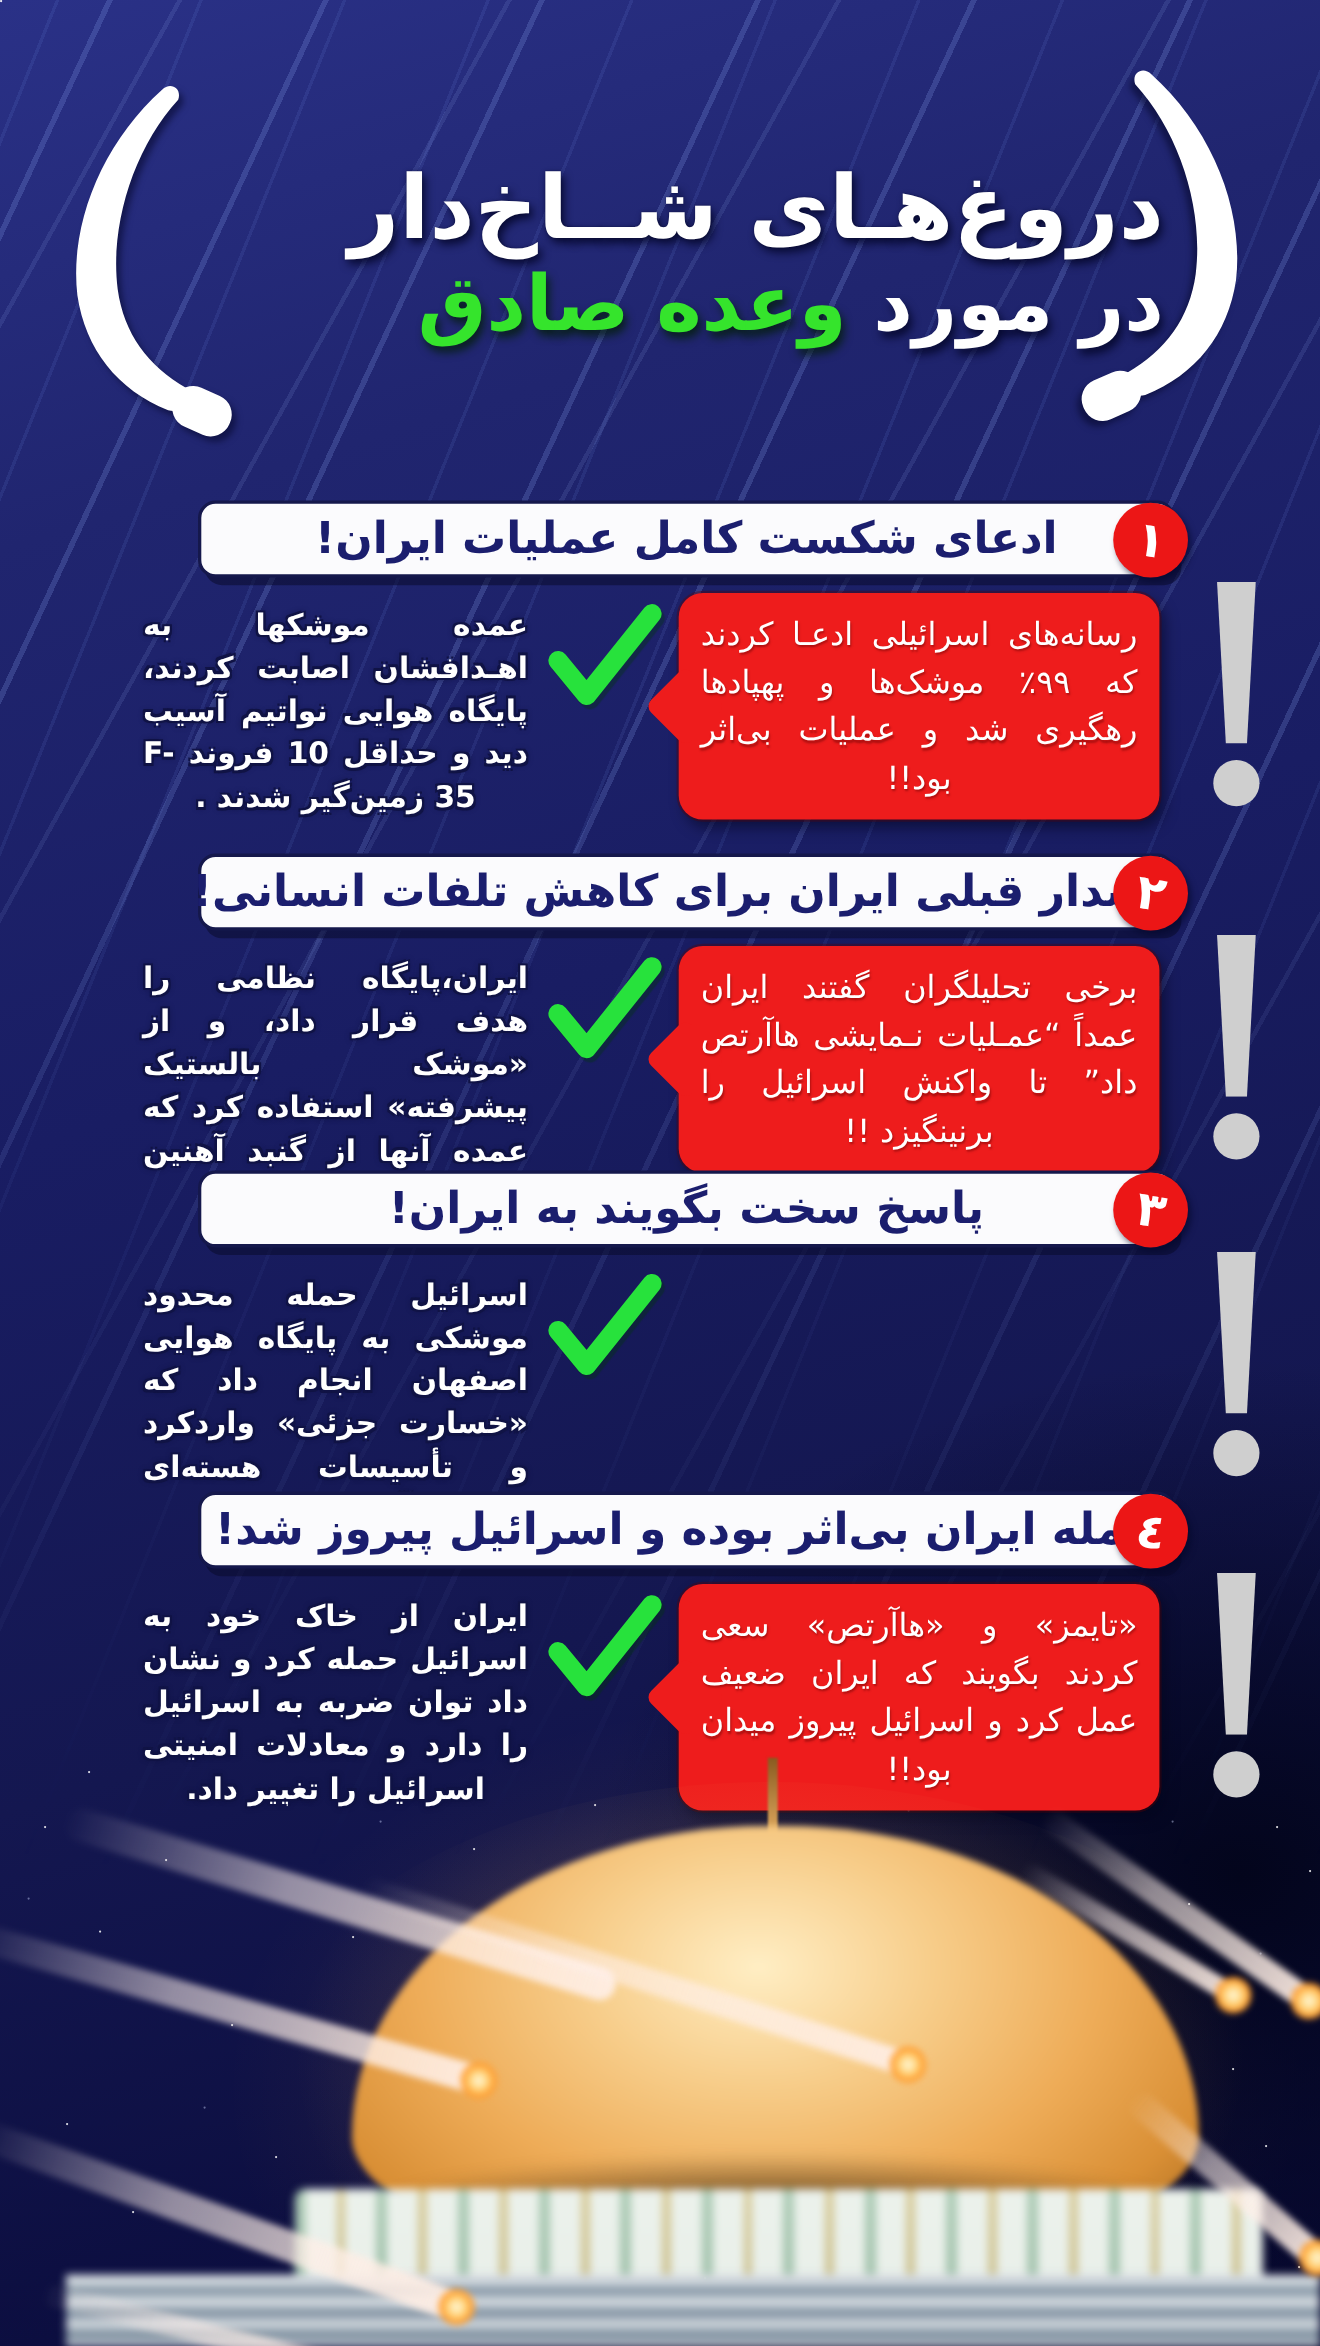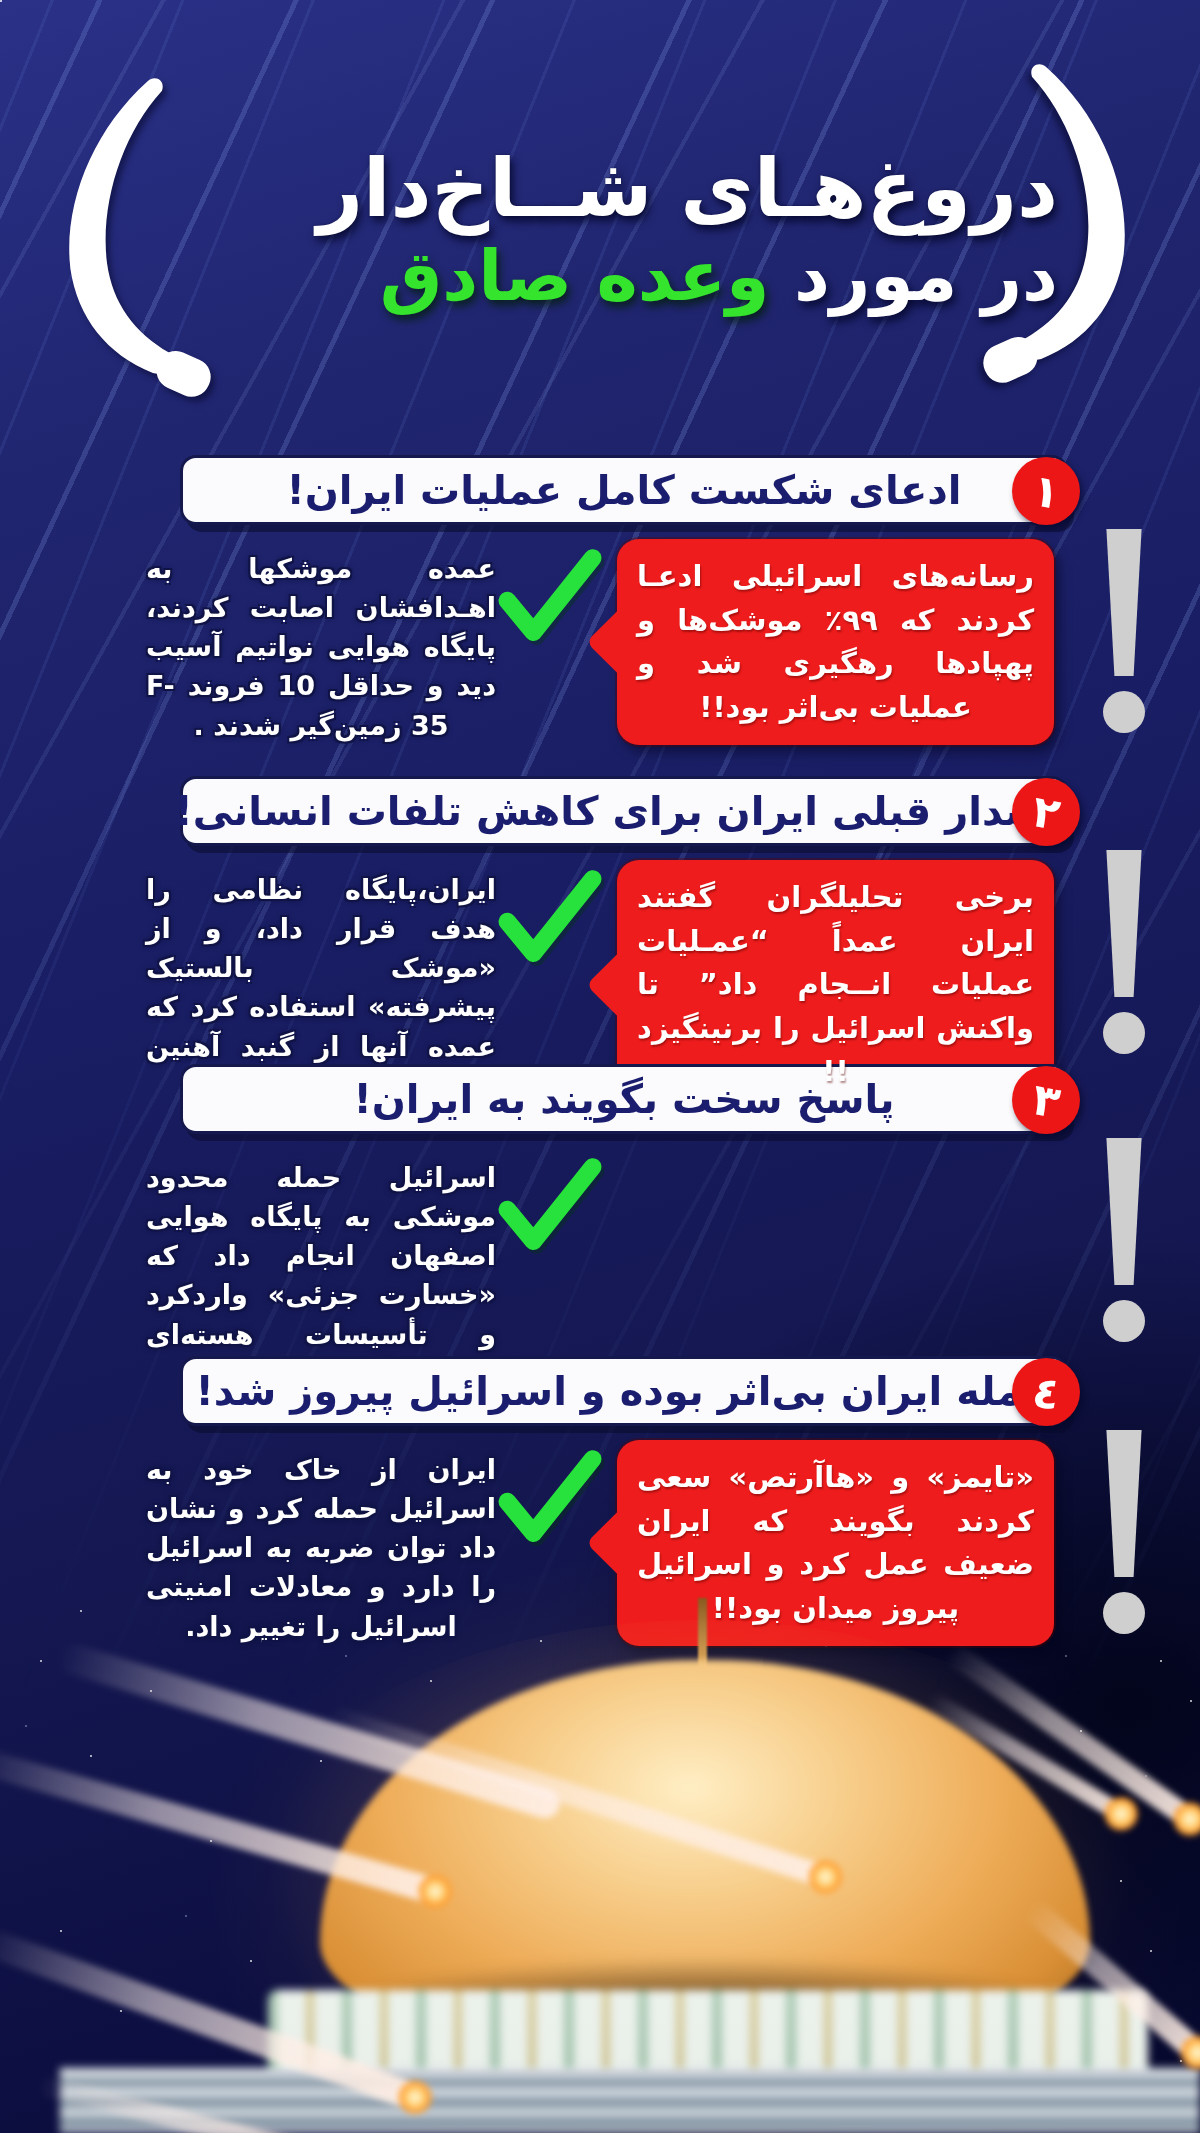--- a/index.html
+++ b/index.html
@@ -51,32 +51,32 @@
   .sec-bar{position:absolute;left:160px;top:0;width:888px;height:70px;background:#fbfbfd;
     border:3px solid #15184c;border-radius:16px;box-sizing:border-box;
     box-shadow:6px 7px 0 rgba(9,11,44,.55);
     display:flex;align-items:center;justify-content:center;margin-left:20px;}
   .sec-heading{direction:rtl;font-size:40px;font-weight:bold;color:#1b1e6e;white-space:nowrap;}
   .sec-num{position:absolute;left:1012px;top:2px;width:68px;height:68px;border-radius:50%;
     background:#ec1616;color:#fff;display:flex;align-items:center;justify-content:center;
     font-size:44px;font-weight:bold;box-shadow:3px 4px 6px rgba(4,6,40,.6);}
   .sec-num span{display:block;transform:rotate(10deg);}
   .sec-body{position:absolute;left:0;top:84px;width:1200px;height:210px;}
-  .fact{position:absolute;left:146px;top:10px;width:350px;direction:rtl;
+  .fact{position:absolute;left:130px;top:10px;width:350px;direction:rtl;
     font-size:27px;font-weight:bold;line-height:1.45;color:#ffffff;
     text-align:justify;text-align-last:center;
     text-shadow:2px 2px 0 #101345,-2px 2px 0 #101345,2px -2px 0 #101345,-2px -2px 0 #101345,0 0 6px rgba(10,12,50,.9);}
   .check{position:absolute;left:494px;top:6px;filter:drop-shadow(3px 4px 0 rgba(0,55,10,.35));}
   .claim{position:absolute;left:617px;top:0;width:437px;min-height:172px;background:#ee1c1c;
     border-radius:22px;box-sizing:border-box;padding:16px 20px;
     box-shadow:0 0 0 2px rgba(95,0,0,.35),5px 7px 12px rgba(2,3,25,.5);
     display:flex;align-items:center;justify-content:center;}
   .claim .tail{position:absolute;left:-20px;top:50%;width:52px;height:52px;background:#ee1c1c;
     transform:translateY(-50%) rotate(45deg);border-radius:8px;z-index:0;}
-  .claim p{position:relative;z-index:1;margin:0;direction:rtl;font-size:29px;font-weight:bold;
+  .claim p{position:relative;z-index:1;margin:0;direction:rtl;font-size:29px;font-weight:normal;
     line-height:1.5;color:#ffffff;text-align:justify;text-align-last:center;
     text-shadow:1px 2px 2px rgba(90,0,0,.45);}
   .excl{position:absolute;left:1092px;top:-10px;width:64px;height:215px;
     display:flex;flex-direction:column;align-items:center;}
   .excl .bar{width:40px;height:150px;background:#cfcfcf;
     clip-path:polygon(6% 0,94% 0,74% 98%,26% 98%);}
   .excl .dot{width:42px;height:42px;border-radius:50%;background:#cfcfcf;margin-top:12px;}
 
   
   .spike{position:absolute;left:698px;top:1598px;width:9px;height:145px;
@@ -162,21 +162,21 @@
     <div class="sec-num">
         <span>۲</span>
       </div>
     <div class="sec-body">
       <div class="fact">ایران،پایگاه نظامی را هدف قرار داد، و از «موشک بالستیک پیشرفته» استفاده کرد که عمده آنها از گنبد آهنین عبور کردند</div>
       <svg class="check" width="112" height="102" viewBox="0 0 120 110">
         <path d="M14 60 L42 94 L106 14" fill="none" stroke="#27e23c" stroke-width="19" stroke-linecap="round" stroke-linejoin="round"></path>
       </svg>
       <div class="claim">
         <div class="tail"></div>
-        <p>برخی تحلیلگران گفتند ایران عمداً “عمـلیات عملیات انــجام داد” تا واکنش اسرائیل را برنینگیزد !!</p>
+        <p>برخی تحلیلگران گفتند ایران عمداً “عمـلیات نـمایشی هاآرتص داد” تا واکنش اسرائیل را برنینگیزد !!</p>
       </div>
       <div class="excl">
           <div class="bar"></div>
           <div class="dot"></div>
         </div>
     </div>
   </div>
 
   <div class="sec" style="top:1064px">
     <div class="sec-bar">

